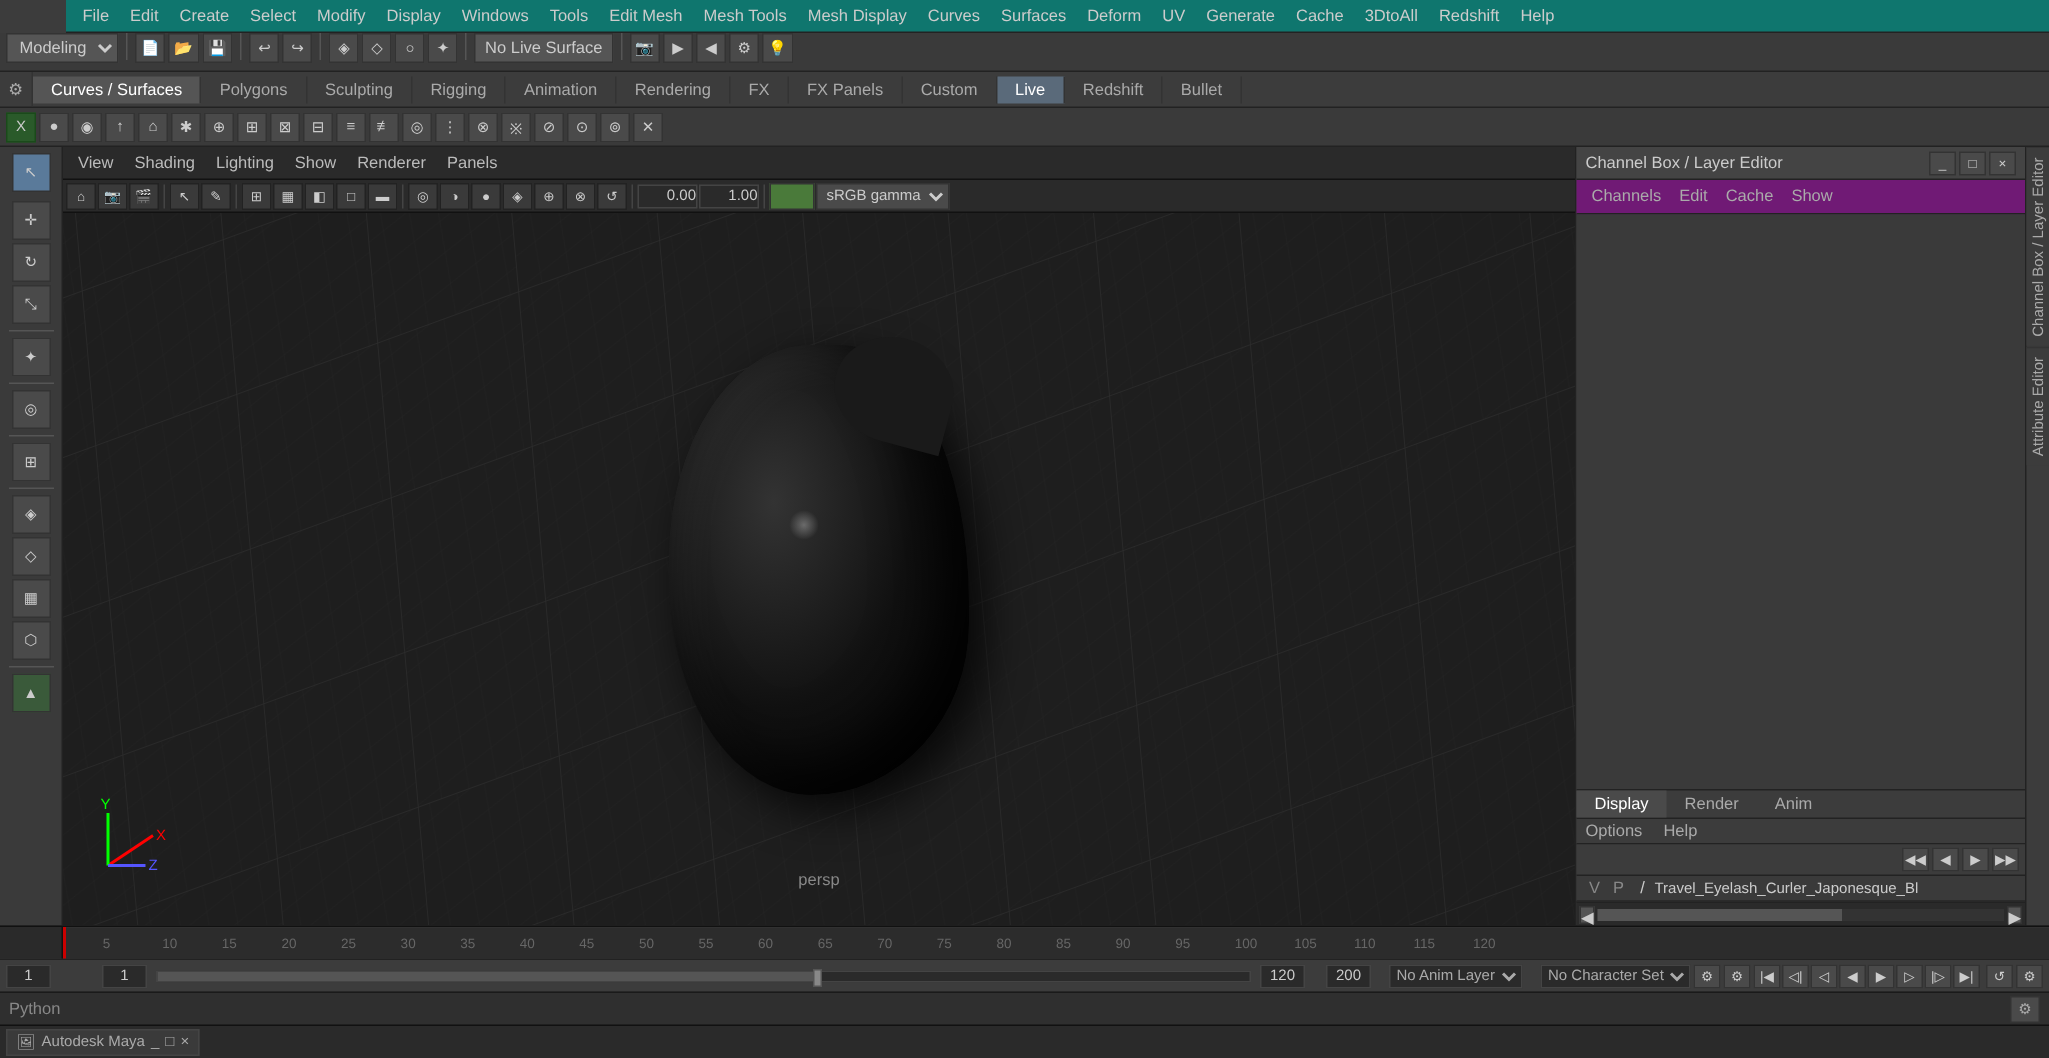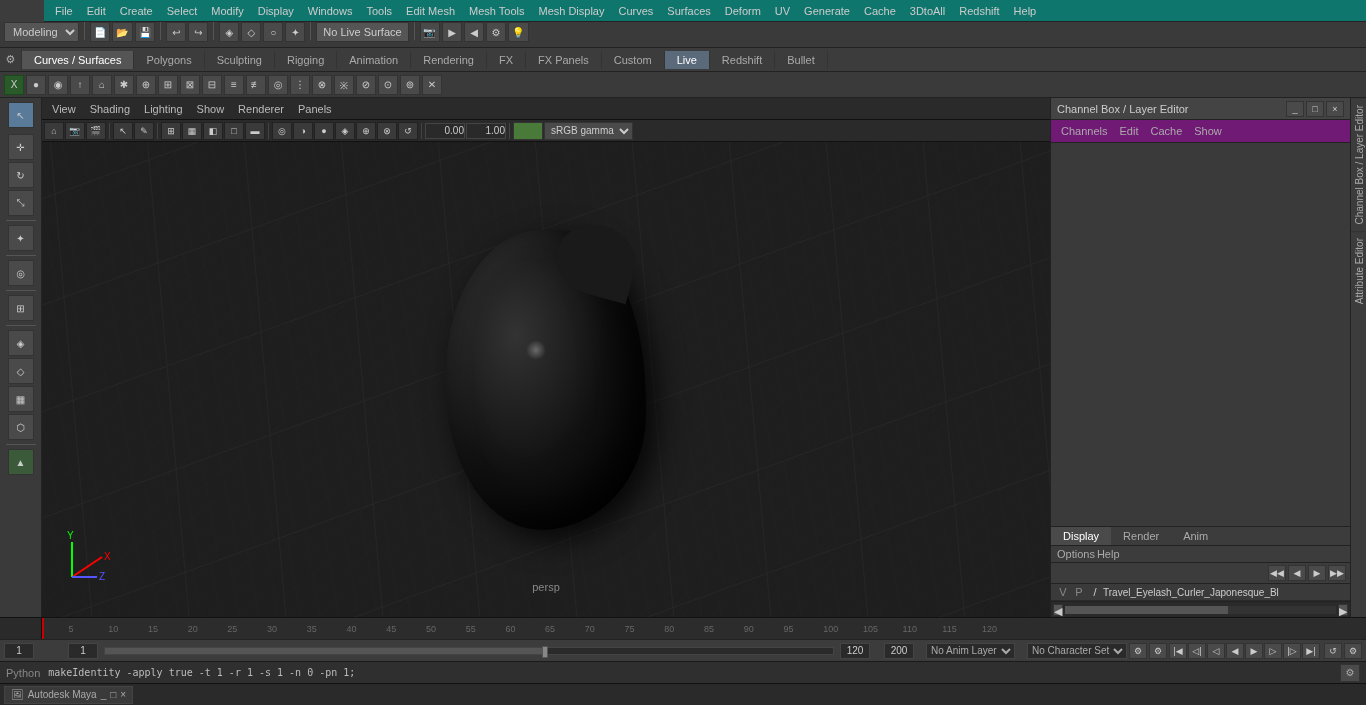--- a/index.html
+++ b/index.html
@@ -54,21 +54,21 @@
     #right-panel { width: 300px; background: #3a3a3a; border-left: 1px solid #222; display: flex; flex-direction: column; }
     #right-panel-header { display: flex; align-items: center; justify-content: space-between; background: #444; height: 22px; padding: 0 6px; border-bottom: 1px solid #222; font-size: 11px; color: #ccc; }
     #channel-menu { display: flex; gap: 4px; padding: 4px 6px; background: #701a75; border-bottom: 1px solid #222; }
     .ch-menu { font-size: 11px; color: #aaa; cursor: pointer; padding: 1px 4px; }
     #channel-content { flex: 1; background: #3a3a3a; }
 
     
     #layer-tabs { display: flex; background: #3c3c3c; border-top: 1px solid #222; border-bottom: 1px solid #222; }
     .layer-tab { padding: 3px 12px; font-size: 11px; color: #aaa; cursor: pointer; }
     .layer-tab.active { background: #4a4a4a; color: #fff; }
-    #layer-options { display: flex; gap: 2px; padding: 2px 6px; background: #3c3c3c; border-bottom: 1px solid #222; }
+    #layer-options { display: flex; gap: 14px; padding: 2px 6px; background: #3c3c3c; border-bottom: 1px solid #222; }
     .layer-opt { font-size: 11px; color: #aaa; cursor: pointer; }
     #layer-toolbar { display: flex; align-items: center; padding: 2px 4px; background: #3c3c3c; border-bottom: 1px solid #222; justify-content: flex-end; gap: 2px; }
     .layer-tb-btn { width: 18px; height: 16px; background: #4a4a4a; border: 1px solid #333; color: #ccc; font-size: 9px; cursor: pointer; display: flex; align-items: center; justify-content: center; }
     #layer-row { display: flex; align-items: center; padding: 2px 4px; background: #3a3a3a; border-bottom: 1px solid #2a2a2a; font-size: 11px; }
     .layer-v { width: 16px; text-align: center; color: #888; cursor: pointer; }
     .layer-p { width: 16px; text-align: center; color: #888; cursor: pointer; }
     .layer-icon { width: 16px; text-align: center; }
     .layer-name { flex: 1; color: #ccc; font-size: 10px; overflow: hidden; text-overflow: ellipsis; white-space: nowrap; }
 
     
@@ -414,21 +414,20 @@
       <div class="pb-btn">▷</div>
       <div class="pb-btn">|▷</div>
       <div class="pb-btn">▶|</div>
     </div>
     <div class="pb-btn" style="margin-left:2px;">↺</div>
     <div class="pb-btn">⚙</div>
   </div>
 
   <div id="python-bar">
     <span id="python-label">Python</span>
-    <span id="python-cmd">makeIdentity -apply true -t 1 -r 1 -s 1 -n 0 -pn 1;</span>
     <div style="margin-left:auto; width:20px; height:18px; background:#4a4a4a; border:1px solid #333; display:flex; align-items:center; justify-content:center; cursor:pointer; font-size:10px;">⚙</div>
   </div>
 
   <div style="height:22px; background:#2a2a2a; border-top:1px solid #111; display:flex; align-items:center; padding:0 4px; gap:2px;">
     <div style="background:#3a3a3a; border:1px solid #444; height:18px; display:flex; align-items:center; padding:0 6px; gap:4px; font-size:10px; color:#aaa; cursor:pointer;">
       <span>🖼</span>
       <span>Autodesk Maya</span>
       <span style="cursor:pointer;">_</span>
       <span style="cursor:pointer;">□</span>
       <span style="cursor:pointer;">×</span>

